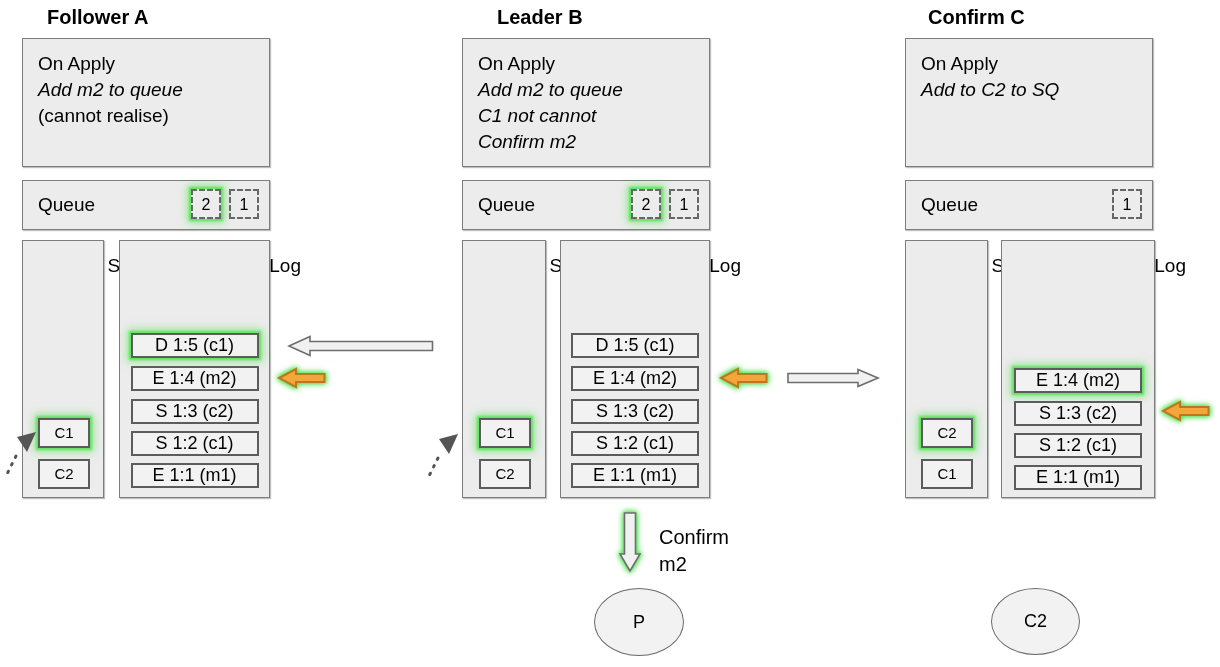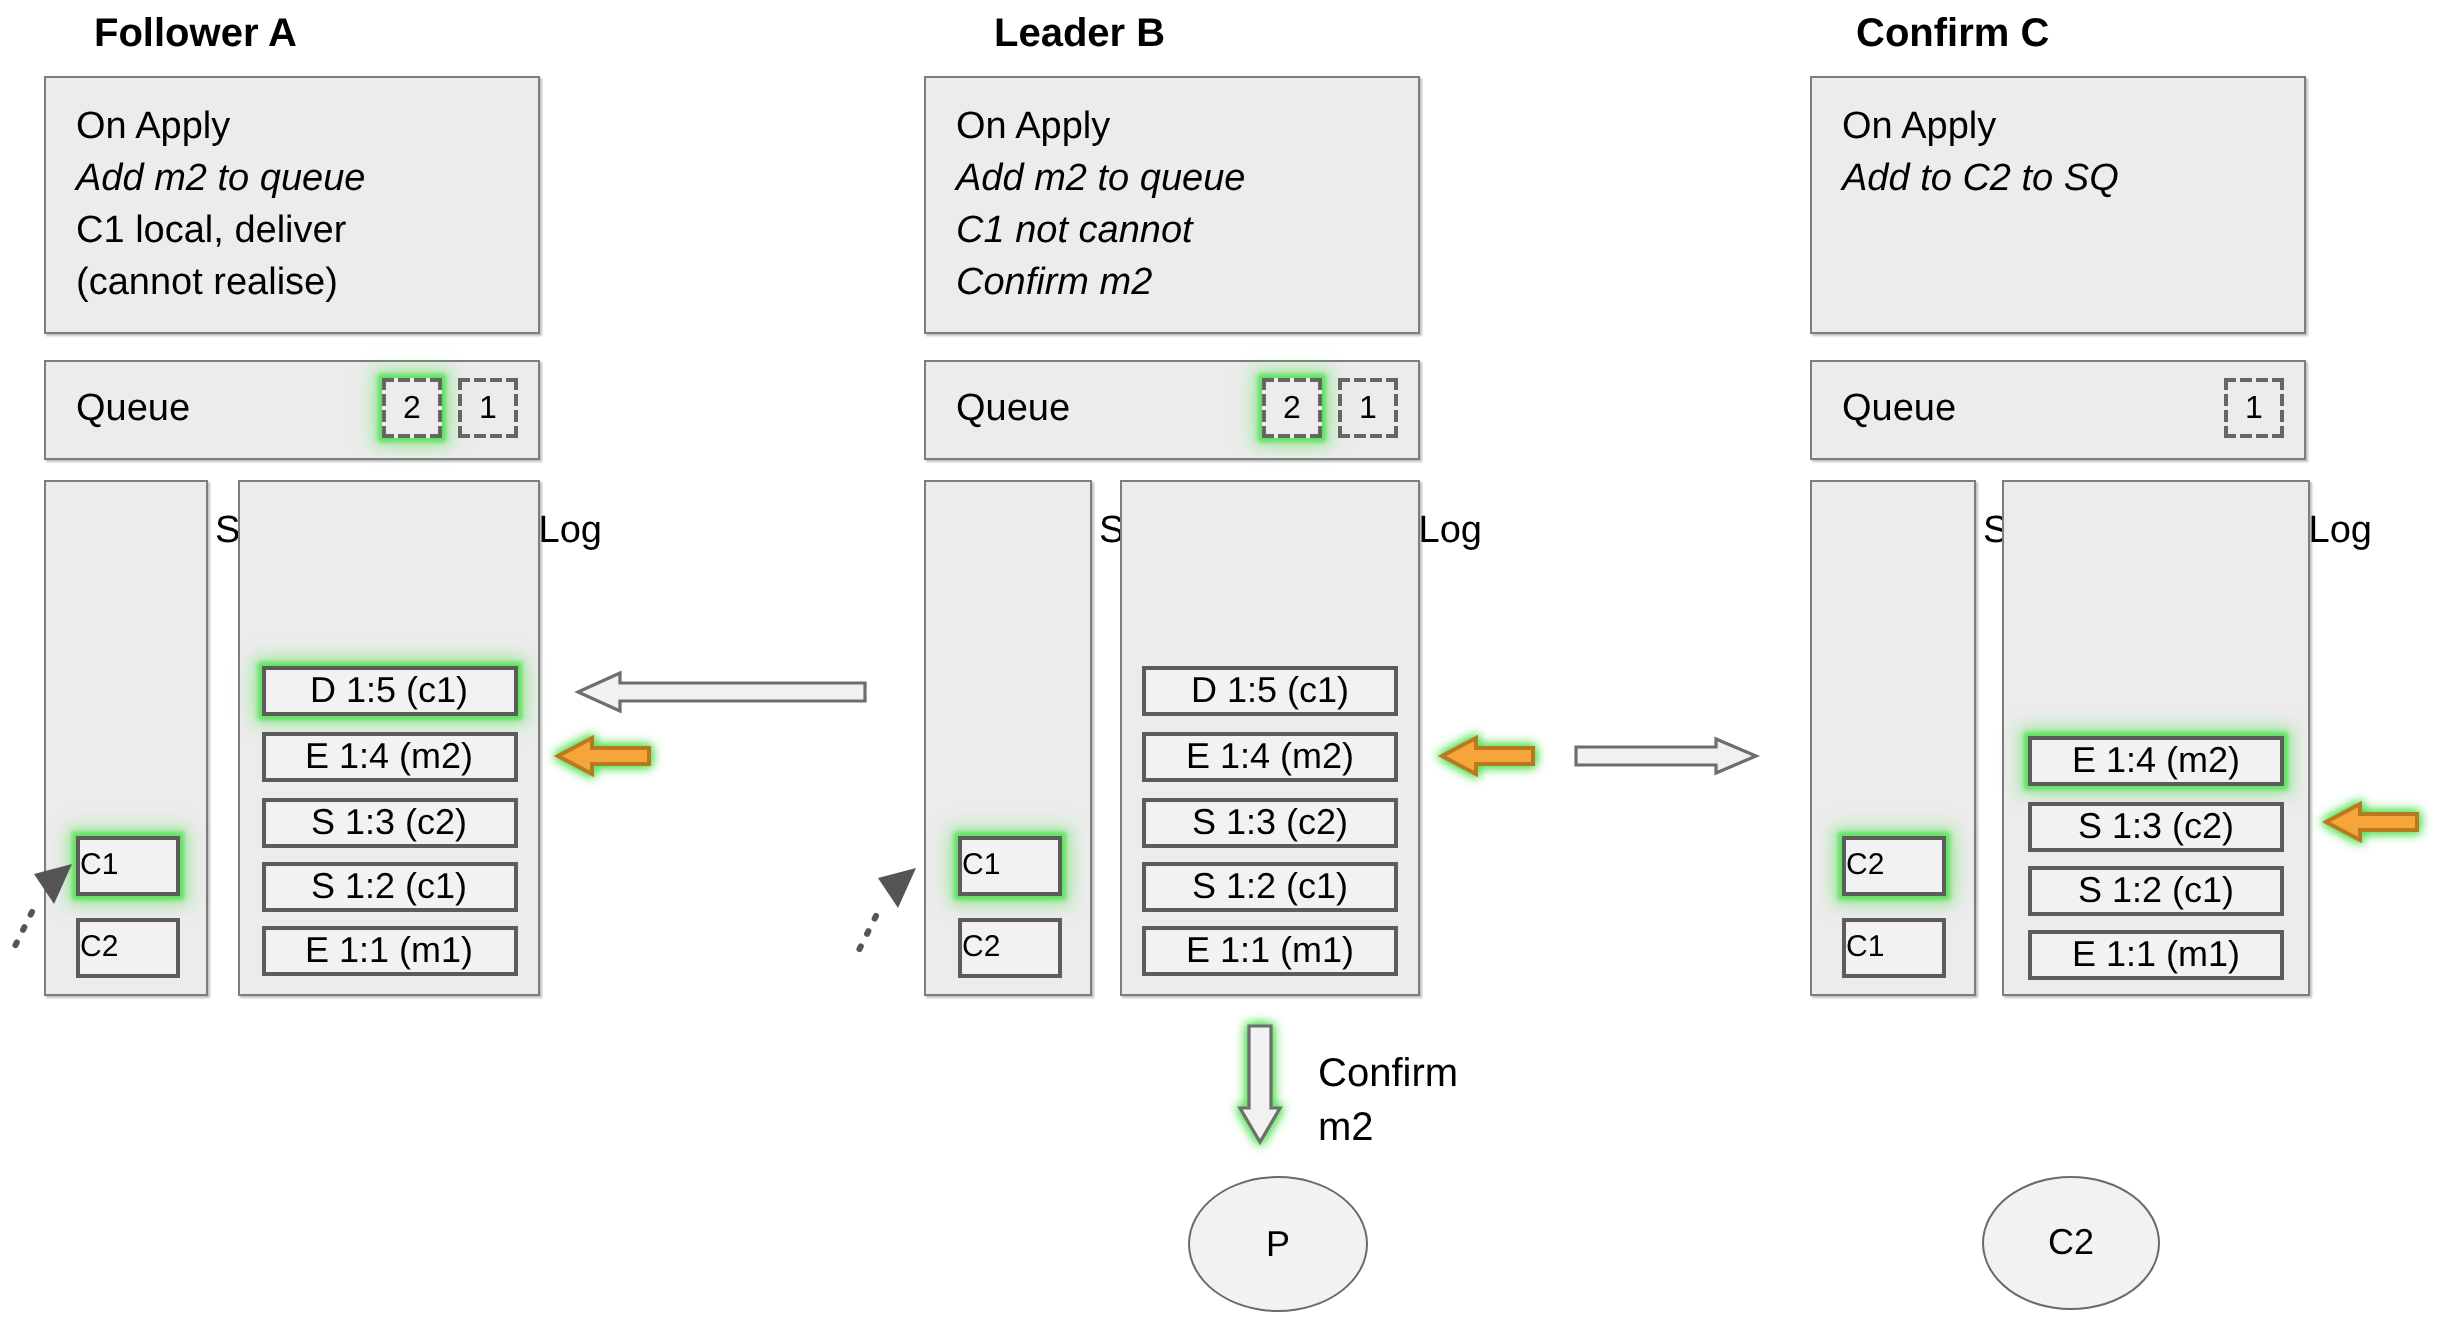--- a/index.html
+++ b/index.html
@@ -16,21 +16,21 @@
   .apply{top:38px;width:248px;height:129px;padding:12px 0 0 15px;font-size:19px;line-height:26px;}
   .apply .line{white-space:nowrap;}
   .apply .italic{font-style:italic;}
   .queue{top:180px;width:248px;height:50px;}
   .queue-label{position:absolute;left:15px;top:13px;font-size:19px;}
   .qitem{position:absolute;top:8px;width:30px;height:30px;border:2px dashed var(--dash-border);
          box-sizing:border-box;text-align:center;line-height:27px;font-size:16px;background:transparent;}
   .sq,.log{top:240px;height:258px;}
   .box-label{position:absolute;top:14px;left:12px;width:100%;text-align:right;font-size:19px;padding-left:20px;}
   .sq-item{position:absolute;width:52px;height:30px;background:var(--entry-fill);
-           border:2px solid var(--entry-border);box-sizing:border-box;
+           border:2px solid var(--entry-border);box-sizing:border-box;text-align:center;
            line-height:26px;font-size:15px;}
   .log-entry{position:absolute;left:50%;transform:translateX(-50%);width:128px;height:25px;
              background:var(--entry-fill);border:2px solid var(--entry-border);box-sizing:border-box;
              text-align:center;line-height:21px;font-size:18px;white-space:nowrap;}
   .glow{box-shadow:0 0 2px 2px rgba(88,226,88,0.9),0 0 8px 4px rgba(88,226,88,0.55);}
   .arrow{position:absolute;overflow:visible;}
   .glow-svg{filter:drop-shadow(0 0 2.5px var(--glow-green)) drop-shadow(0 0 2.5px var(--glow-green));}
   .gray-arrow{fill:var(--arrow-gray-fill);stroke:var(--arrow-gray-border);stroke-width:1.6;}
   .orange-arrow{fill:var(--arrow-orange-fill);stroke:var(--arrow-orange-border);stroke-width:2;}
   .dotted-line{stroke:#555;stroke-width:3;stroke-linecap:round;stroke-dasharray:1.5 7;fill:none;}
@@ -41,21 +41,20 @@
 </style>
 </head>
 <body>
 
 <div class="canvas">
 
   <div class="col-title" style="left:47px">Follower A</div>
   <div class="box apply" style="left:22px">
     <div class="line">On Apply</div>
     <div class="line italic">Add m2 to queue</div>
-    <div class="line">C1 local, deliver</div>
     <div class="line">(cannot realise)</div>
   </div>
   <div class="box queue" style="left:22px">
     <span class="queue-label">Queue</span>
     <div class="qitem glow" style="left:168px">2</div>
     <div class="qitem" style="left:206px">1</div>
   </div>
   <div class="box sq" style="left:22px;width:82px">
     <div class="box-label">SQ</div>
     <div class="sq-item glow" style="left:15px;top:177px">C1</div>

